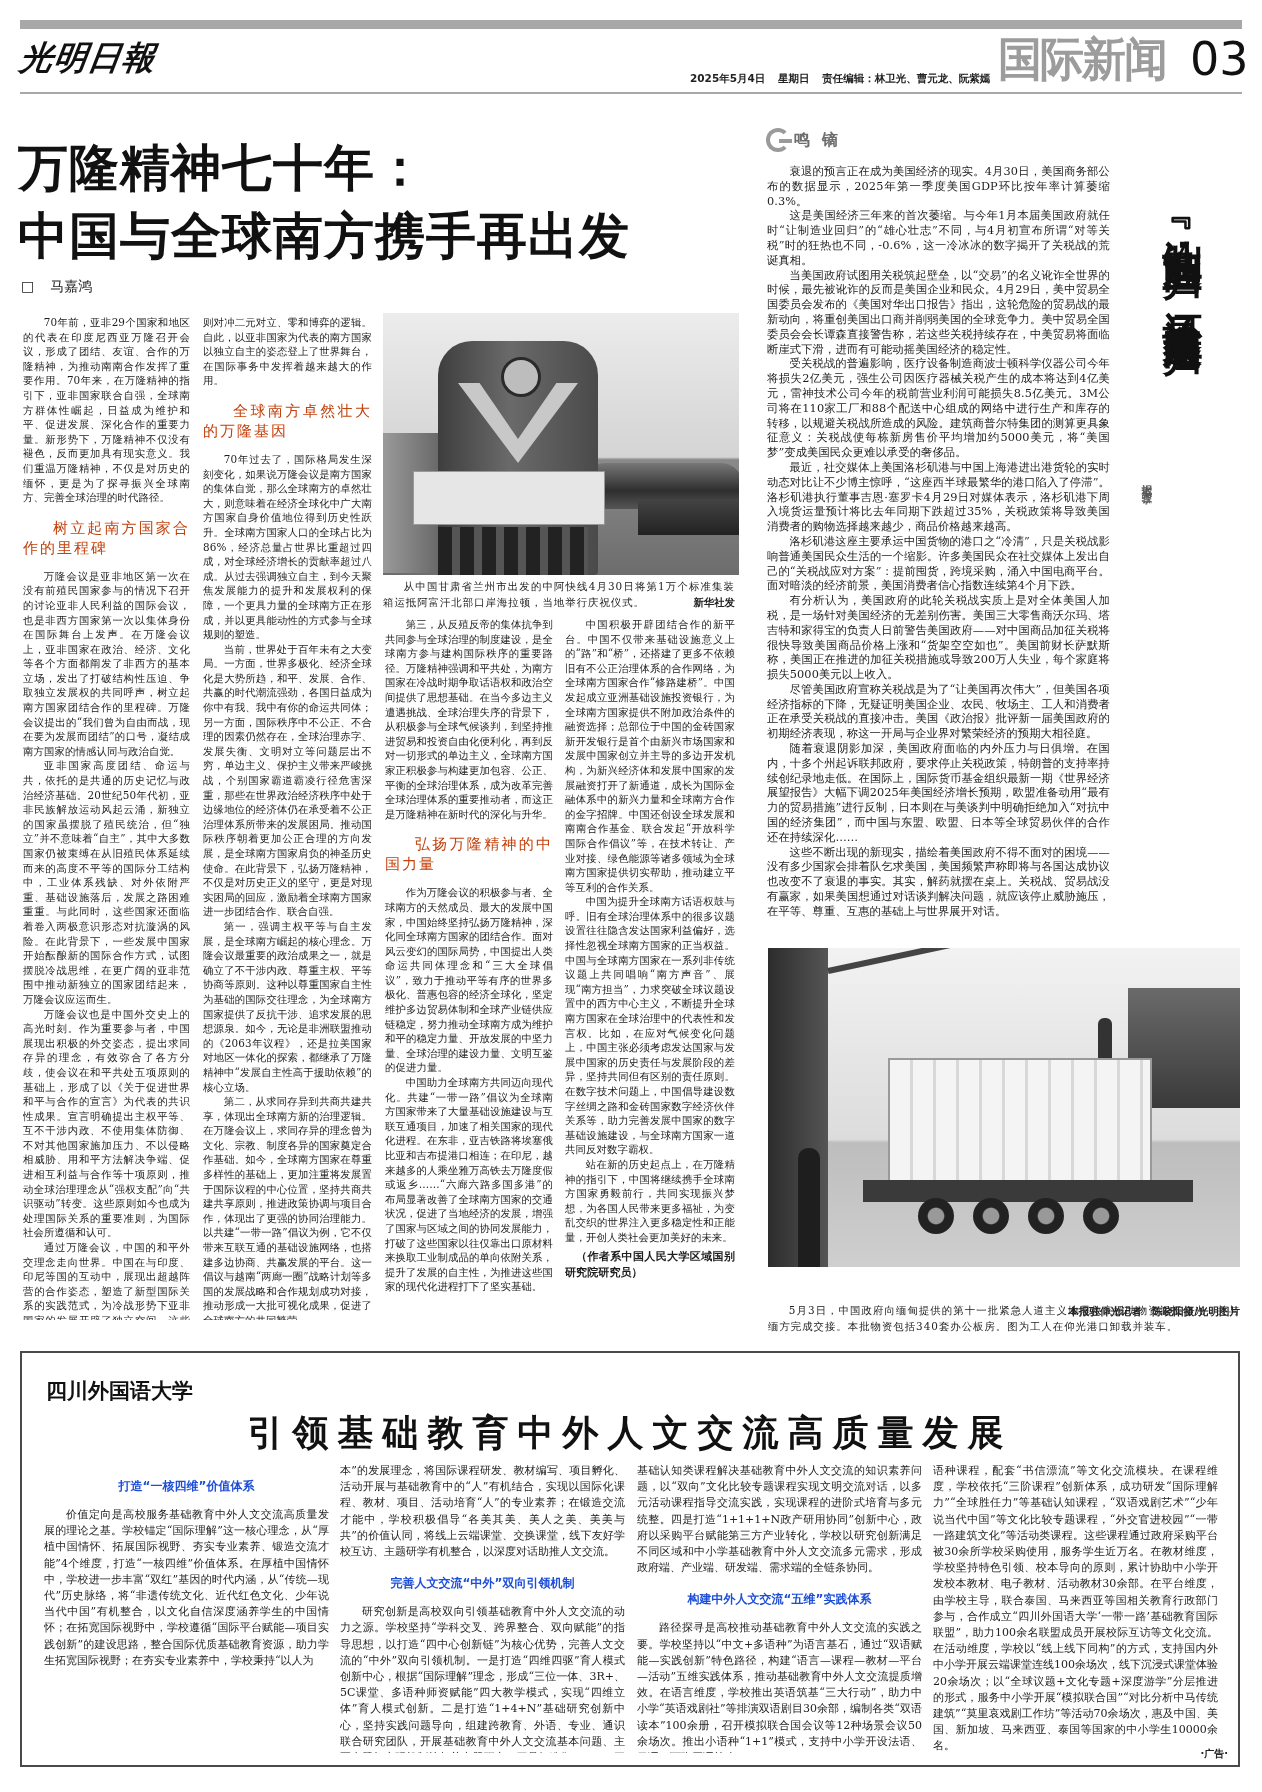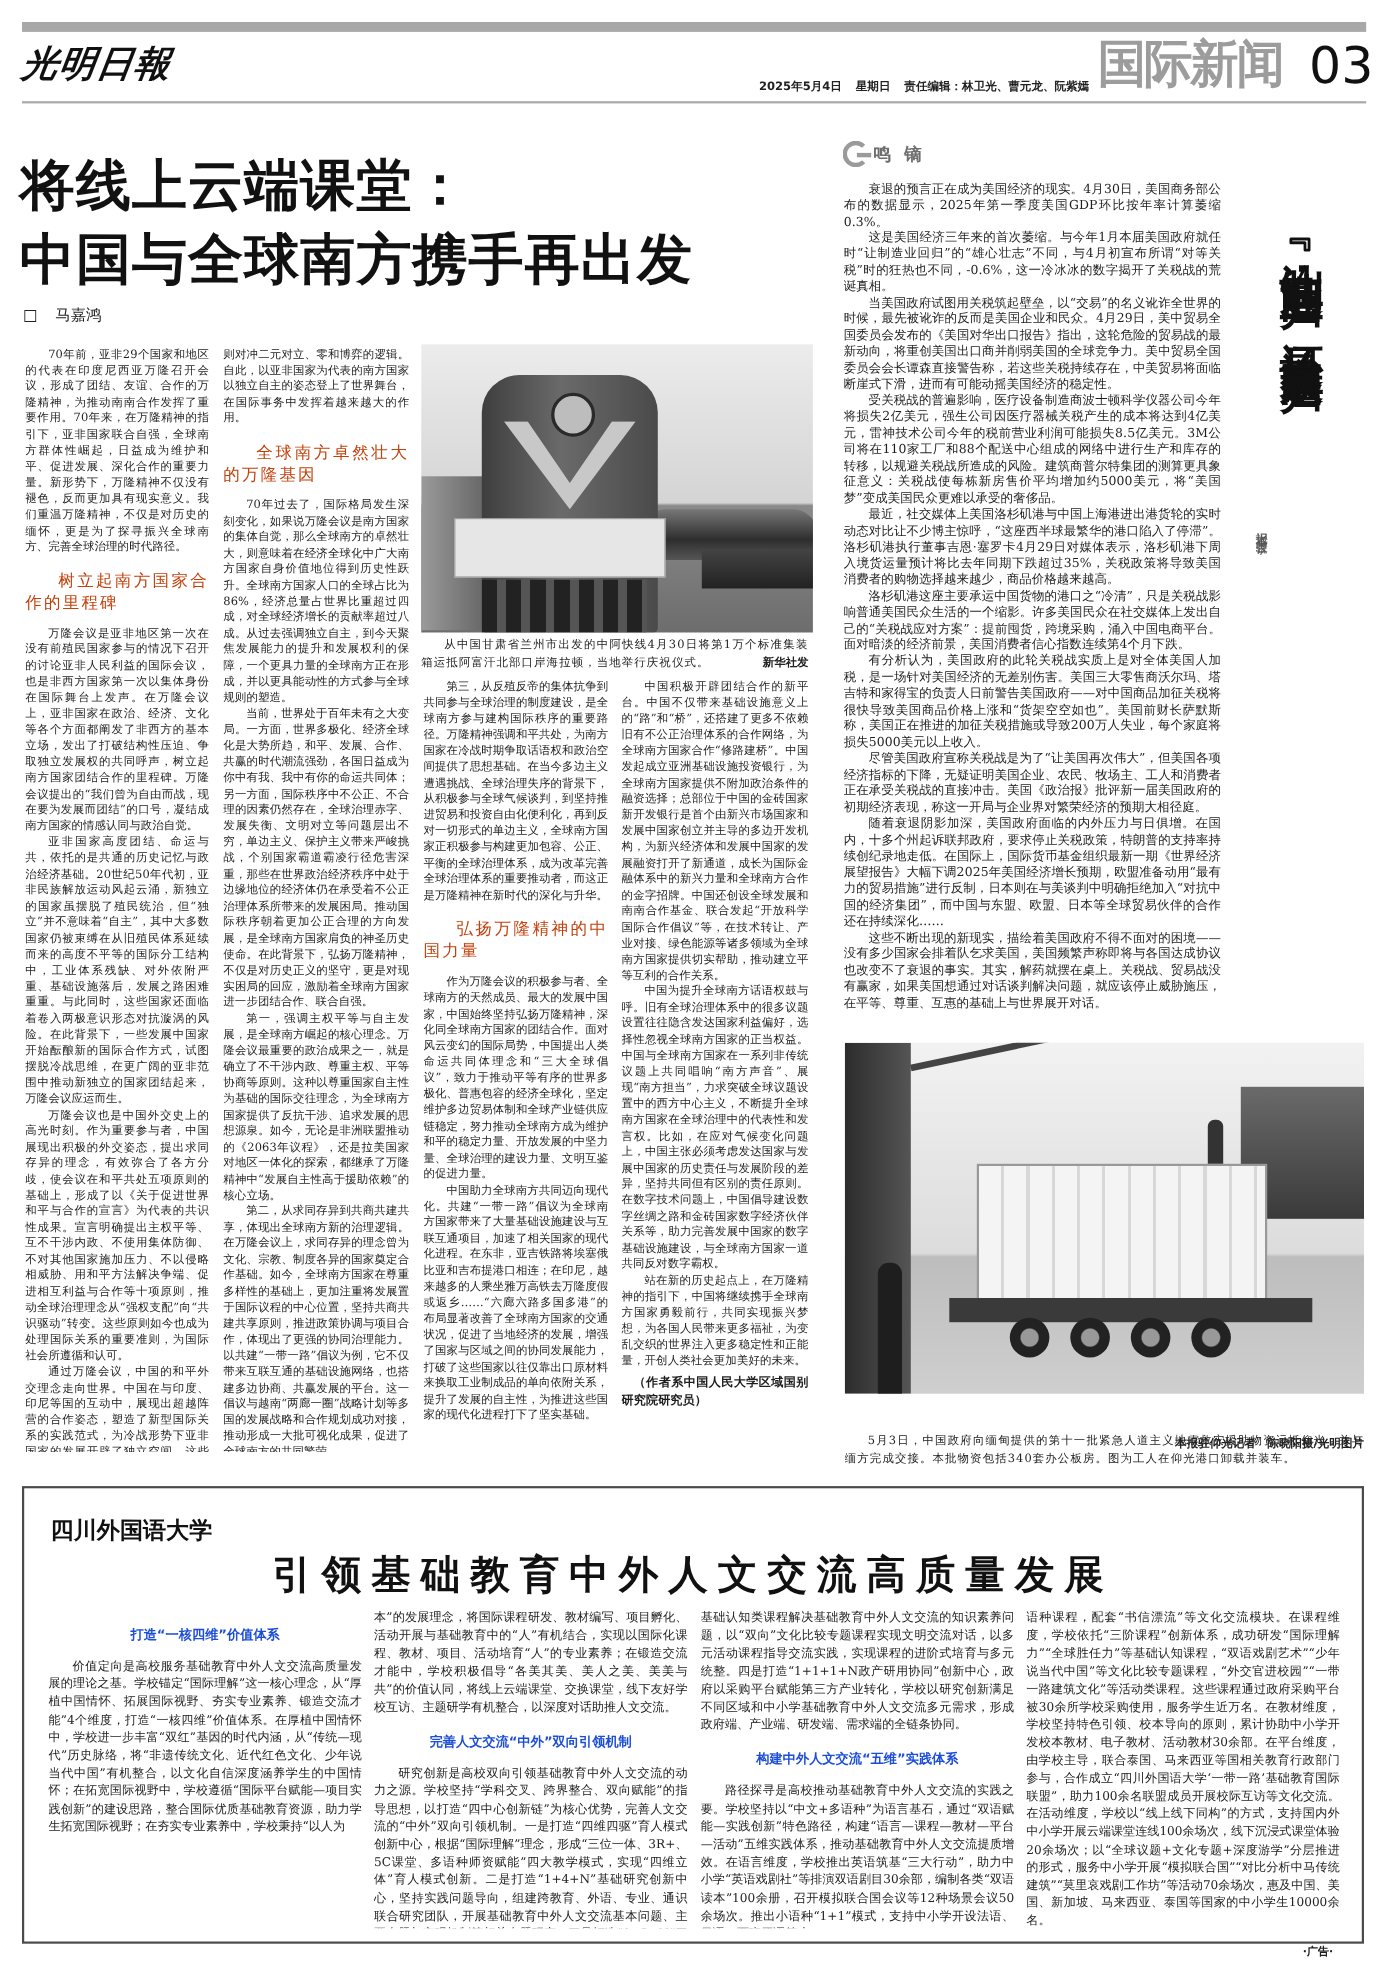--- a/index.html
+++ b/index.html
@@ -39,39 +39,39 @@
   .vbyline{left:1139px;top:476px;writing-mode:vertical-rl;font-size:11px;line-height:14px;color:#555;font-family:"DejaVu Sans",sans-serif;white-space:nowrap;}
   .vbyline span:first-child{margin-bottom:8px;display:inline-block;}
   
   .adbox{left:20px;top:1351px;width:1220px;height:416px;border:2px solid #4a4a4a;box-sizing:border-box;}
   .sponsor{left:24px;top:24px;font-size:21px;font-weight:bold;font-family:"DejaVu Sans",sans-serif;color:#111;letter-spacing:0;}
   .ad-title{left:0;top:58px;width:100%;text-align:center;font-size:36px;line-height:42px;letter-spacing:9px;font-weight:bold;font-family:"DejaVu Serif",serif;color:#111;}
   .adcol{position:absolute;top:110px;width:285px;height:290px;overflow:hidden;font-size:11px;line-height:16.2px;text-align:justify;color:#222;}
   .adcol p{margin:0;text-indent:2em;}
   .adcol p.cont{text-indent:0;}
   .adcol h4{margin:14px 0 12px 0;text-align:center;font-family:"DejaVu Sans",sans-serif;font-weight:bold;font-size:12px;line-height:18px;color:#1d4ed8;}
-  .ad-label{right:26px;top:394px;font-size:10px;font-weight:bold;font-family:"DejaVu Sans",sans-serif;color:#222;margin-top:20px;}
+  .ad-label{right:10px;top:394px;font-size:10px;font-weight:bold;font-family:"DejaVu Sans",sans-serif;color:#222;}
 </style>
 </head>
 <body>
 
 <div id="page">
 
   <div class="abs topbar"></div>
   <div class="abs logo">光明日報</div>
   <div class="abs dateline">
     <span>2025年5月4日</span>
     <span>星期日</span>
     <span>责任编辑：林卫光、曹元龙、阮紫嫣</span>
   </div>
   <div class="abs section-title">国际新闻</div>
   <div class="abs page-no">03</div>
   <div class="abs header-rule"></div>
 
-  <div class="abs headline h1">将线上云端课堂：</div>
+  <div class="abs headline h1">万隆精神七十年：</div>
   <div class="abs headline h2">中国与全球南方携手再出发</div>
   <div class="abs byline">
     <span class="box">□</span><span>马嘉鸿</span>
   </div>
 
   <div class="col" style="left:23px;top:315px;width:167px;height:1005px;">
     <p>70年前，亚非29个国家和地区的代表在印度尼西亚万隆召开会议，形成了团结、友谊、合作的万隆精神，为推动南南合作发挥了重要作用。70年来，在万隆精神的指引下，亚非国家联合自强，全球南方群体性崛起，日益成为维护和平、促进发展、深化合作的重要力量。新形势下，万隆精神不仅没有褪色，反而更加具有现实意义。我们重温万隆精神，不仅是对历史的缅怀，更是为了探寻振兴全球南方、完善全球治理的时代路径。</p>
     <h3>树立起南方国家合作的里程碑</h3>
     <p>万隆会议是亚非地区第一次在没有前殖民国家参与的情况下召开的讨论亚非人民利益的国际会议，也是非西方国家第一次以集体身份在国际舞台上发声。在万隆会议上，亚非国家在政治、经济、文化等各个方面都阐发了非西方的基本立场，发出了打破结构性压迫、争取独立发展权的共同呼声，树立起南方国家团结合作的里程碑。万隆会议提出的“我们曾为自由而战，现在要为发展而团结”的口号，凝结成南方国家的情感认同与政治自觉。</p>
     <p>亚非国家高度团结、命运与共，依托的是共通的历史记忆与政治经济基础。20世纪50年代初，亚非民族解放运动风起云涌，新独立的国家虽摆脱了殖民统治，但“独立”并不意味着“自主”，其中大多数国家仍被束缚在从旧殖民体系延续而来的高度不平等的国际分工结构中，工业体系残缺、对外依附严重、基础设施落后，发展之路困难重重。与此同时，这些国家还面临着卷入两极意识形态对抗漩涡的风险。在此背景下，一些发展中国家开始酝酿新的国际合作方式，试图摆脱冷战思维，在更广阔的亚非范围中推动新独立的国家团结起来，万隆会议应运而生。</p>

